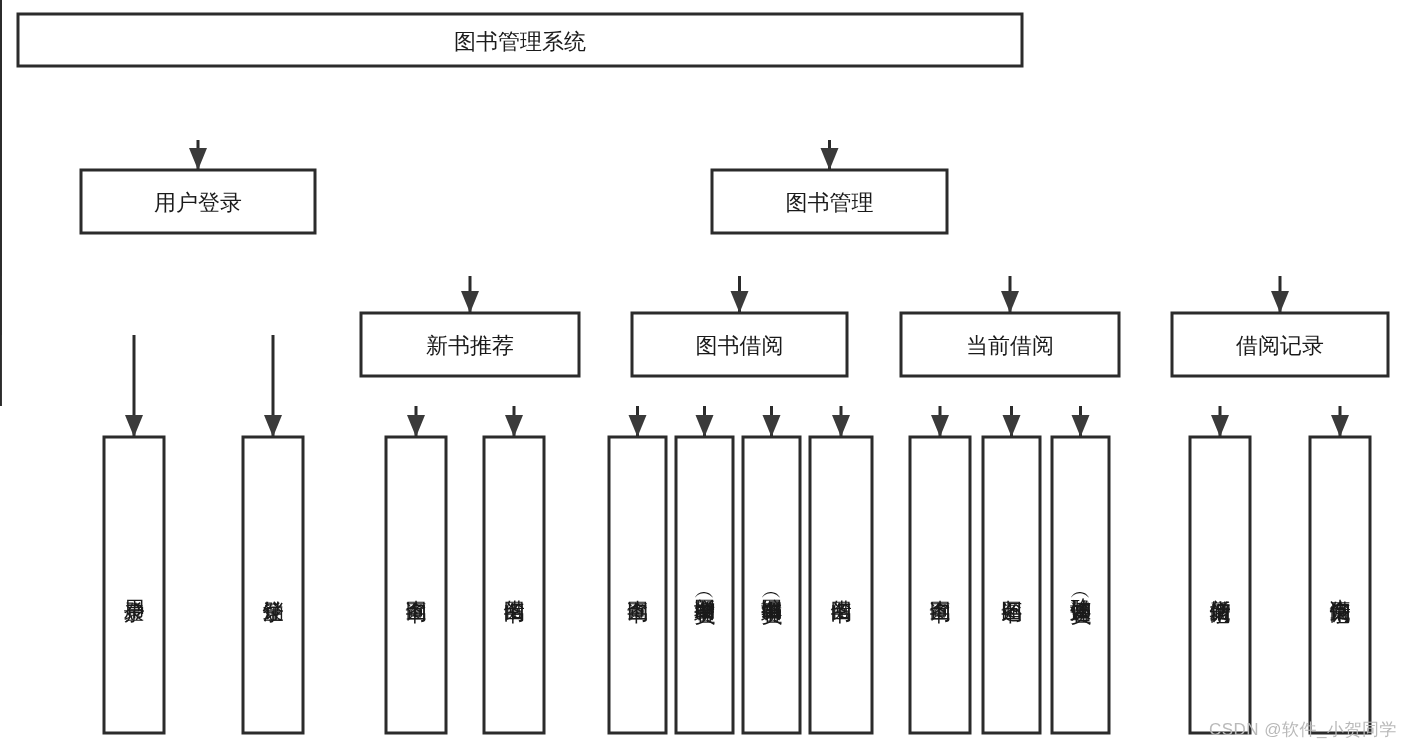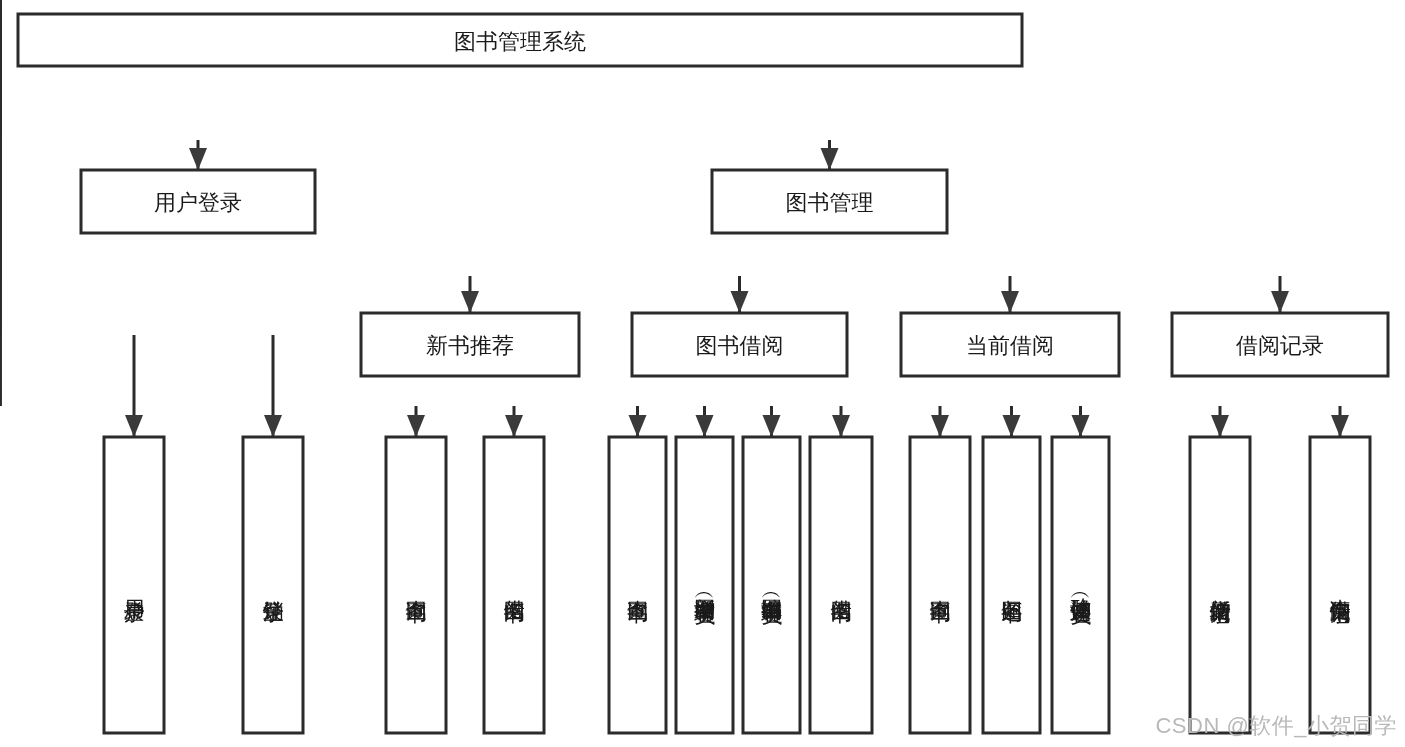--- a/index.html
+++ b/index.html
@@ -69,21 +69,21 @@
     text-orientation: upright;
     letter-spacing: 1px;
     white-space: nowrap;
     text-align: center;
   }
   .watermark {
     position: absolute;
     right: 8px;
     bottom: 6px;
     font-family: "Liberation Sans", "DejaVu Sans", sans-serif;
-    font-size: 22px;
+    font-size: 17px;
     color: #b9b9b9;
     letter-spacing: 0.5px;
     white-space: nowrap;
     user-select: none;
   }
 </style>
 </head>
 <body>
 
 <div id="diagram-root">

